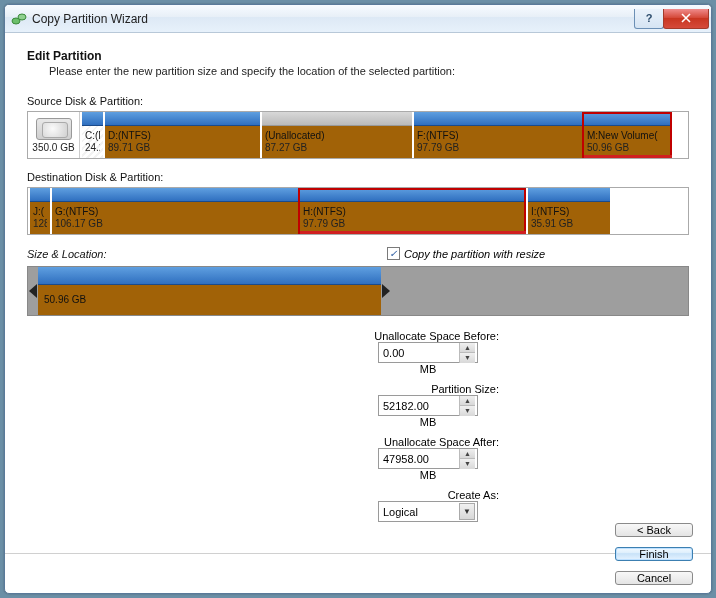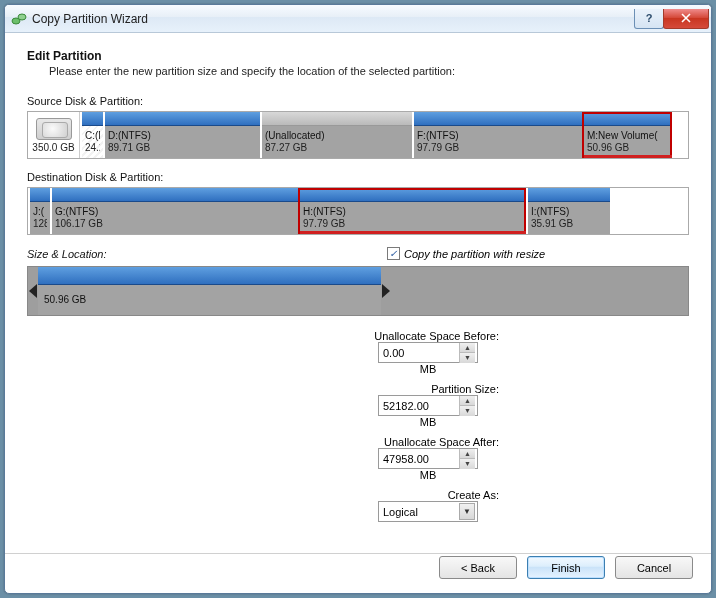--- a/index.html
+++ b/index.html
@@ -25,21 +25,21 @@
   .disk-icon-cell { width: 52px; display: flex; flex-direction: column; align-items: center; justify-content: center; border-right: 1px solid #ccc; }
   .hdd-icon { width: 36px; height: 22px; background: linear-gradient(#e8e8e8,#cfcfcf); border: 1px solid #999; border-radius: 3px; position: relative; }
   .hdd-icon::after { content: ""; position:absolute; left:5px; top:3px; width:24px; height:14px; border-radius:3px; background: radial-gradient(circle at 40% 40%, #fafafa, #d0d0d0); border:1px solid #aaa; }
   .disk-size { font-size: 10px; color: #222; margin-top: 2px; }
 
   .part { display: flex; flex-direction: column; border-left: 2px solid #fff; position: relative; overflow: hidden; }
   .part.sel { outline: 2px solid #c00000; outline-offset: -2px; }
   .part-head { height: 14px; }
   .part-head.blue { background: linear-gradient(#5f9fe0, #2f6fbf); border-bottom:1px solid #1a4a8a; }
   .part-head.gray { background: linear-gradient(#d8d8d8, #bababa); border-bottom:1px solid #999; }
-  .part-body { flex:1; background:#a3a3a3; padding: 2px 3px; display:flex; flex-direction:column; justify-content:center; overflow:hidden; }
+  .part-body { flex:1; background:#a16207; padding: 2px 3px; display:flex; flex-direction:column; justify-content:center; overflow:hidden; }
   .part-body.hatch { background: repeating-linear-gradient(135deg, #f2f2f2 0 2px, #ffffff 2px 5px); }
   .part-label { font-size: 10px; line-height: 12px; color: #111; white-space: nowrap; overflow: hidden; }
   .part-sub { font-size: 10px; line-height: 12px; color: #222; white-space: nowrap; overflow: hidden; }
   .redbar { position:absolute; left:0; right:0; bottom:0; height:3px; background:#d02020; }
 
   .sl-row { display:flex; align-items:center; font-size:11px; margin-bottom: 6px; font-style: italic; }
   .sl-left { width: 360px; }
   .chk { display:inline-flex; align-items:center; gap:4px; }
   .chk-box { width:13px; height:13px; border:1px solid #7a7a7a; background:#fff; display:flex; align-items:center; justify-content:center; font-size:10px; color:#2a5aa0; }
 
@@ -55,21 +55,21 @@
   .form-lbl { width: 150px; text-align:right; margin-right: 8px; }
   .num-input { width: 100px; height:21px; border:1px solid #9a9a9a; background:#fff; display:flex; align-items:center; }
   .num-input input { border:none; outline:none; font-size:11px; width: 80px; padding: 0 4px; background:transparent; }
   .spin { width:16px; display:flex; flex-direction:column; border-left:1px solid #bbb; }
   .spin-btn { height:10px; background:linear-gradient(#f0f0f0,#d8d8d8); border-bottom:1px solid #bbb; display:flex; align-items:center; justify-content:center; font-size:7px; color:#444; cursor:pointer; }
   .spin-btn:last-child { border-bottom:none; }
   .unit { margin-left: 0; }
   .select { width:100px; height:21px; border:1px solid #9a9a9a; background:#fff; display:flex; align-items:center; justify-content:space-between; padding:0 2px 0 4px; font-size:11px; }
   .sel-btn { width:16px; height:17px; background:linear-gradient(#f0f0f0,#d8d8d8); border:1px solid #aaa; display:flex; align-items:center; justify-content:center; font-size:8px; color:#333; }
 
-  .footer { height:40px; border-top:1px solid #d0d0d0; display:flex; align-items:flex-end; justify-content:flex-end; gap:10px; padding: 14px 18px; }
+  .footer { height:40px; border-top:1px solid #d0d0d0; display:flex; align-items:flex-end; justify-content:flex-end; gap:10px; padding: 8px 18px; flex-direction: column; }
   .btn { min-width:78px; height:23px; border:1px solid #8a8a8a; border-radius:3px; background:linear-gradient(#f8f8f8,#e4e4e4); font-size:11px; display:flex; align-items:center; justify-content:center; cursor:pointer; }
   .btn.primary { border:1px solid #3c7fb1; box-shadow: inset 0 0 0 1px #bde0ff; background: linear-gradient(#f2f9ff,#dceefc 45%,#c8e2f8 46%,#e6f3ff); }
 </style>
 </head>
 <body>
 
 <div class="window">
   <div class="titlebar">
     <span class="titlebar-icon">
       <svg width="16" height="16" viewBox="0 0 16 16">

